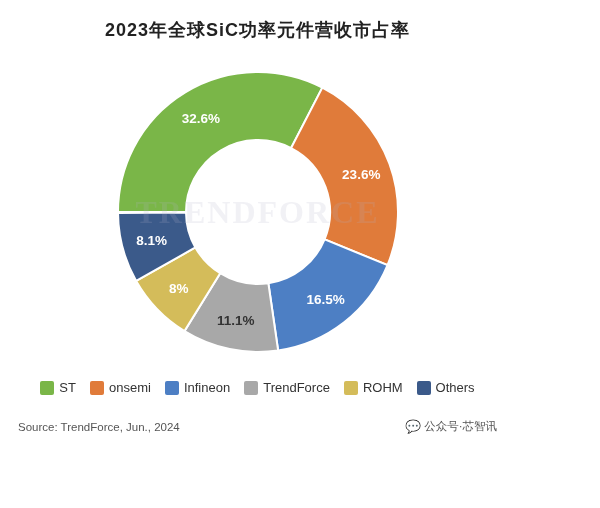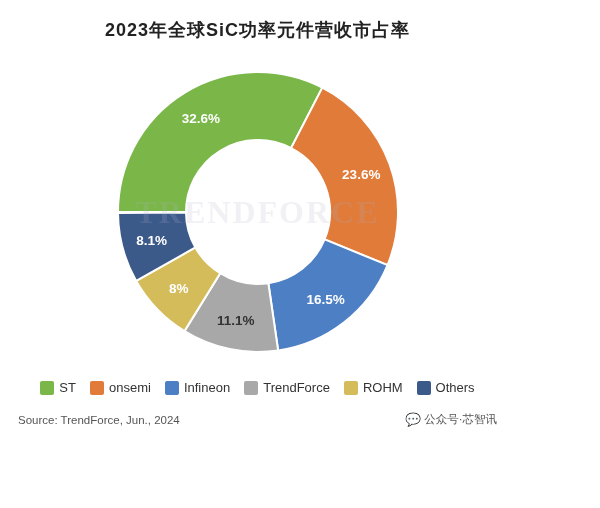--- a/index.html
+++ b/index.html
@@ -74,21 +74,21 @@
       border-radius: 2px;
       display: inline-block;
     }
     .source-row {
       width: 100%;
       display: flex;
       flex-direction: row;
       justify-content: space-between;
       align-items: center;
       padding: 6px 18px 0 18px;
-      margin-top: 11px;
+      margin-top: 18px;
     }
     .source-text {
       font-size: 11.5px;
       color: #555;
     }
     .wechat-badge {
       font-size: 11.5px;
       color: #555;
       display: flex;
       align-items: center;

